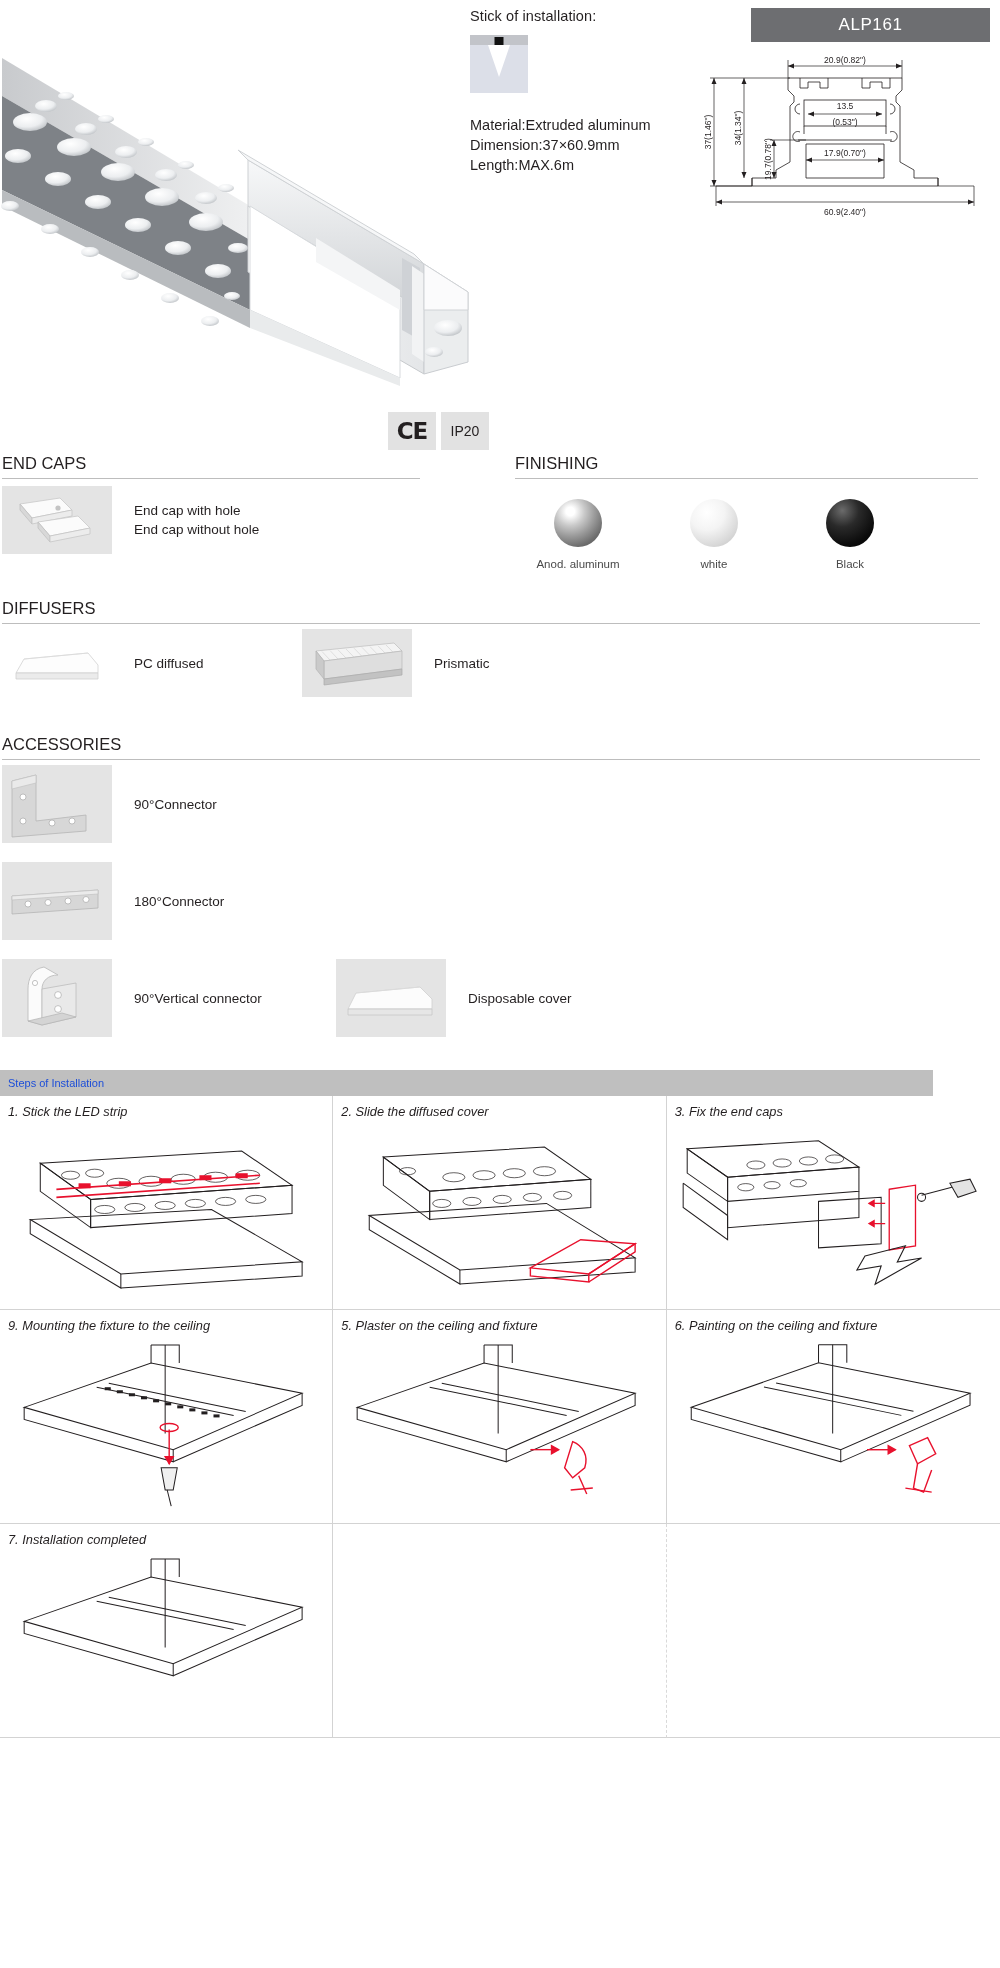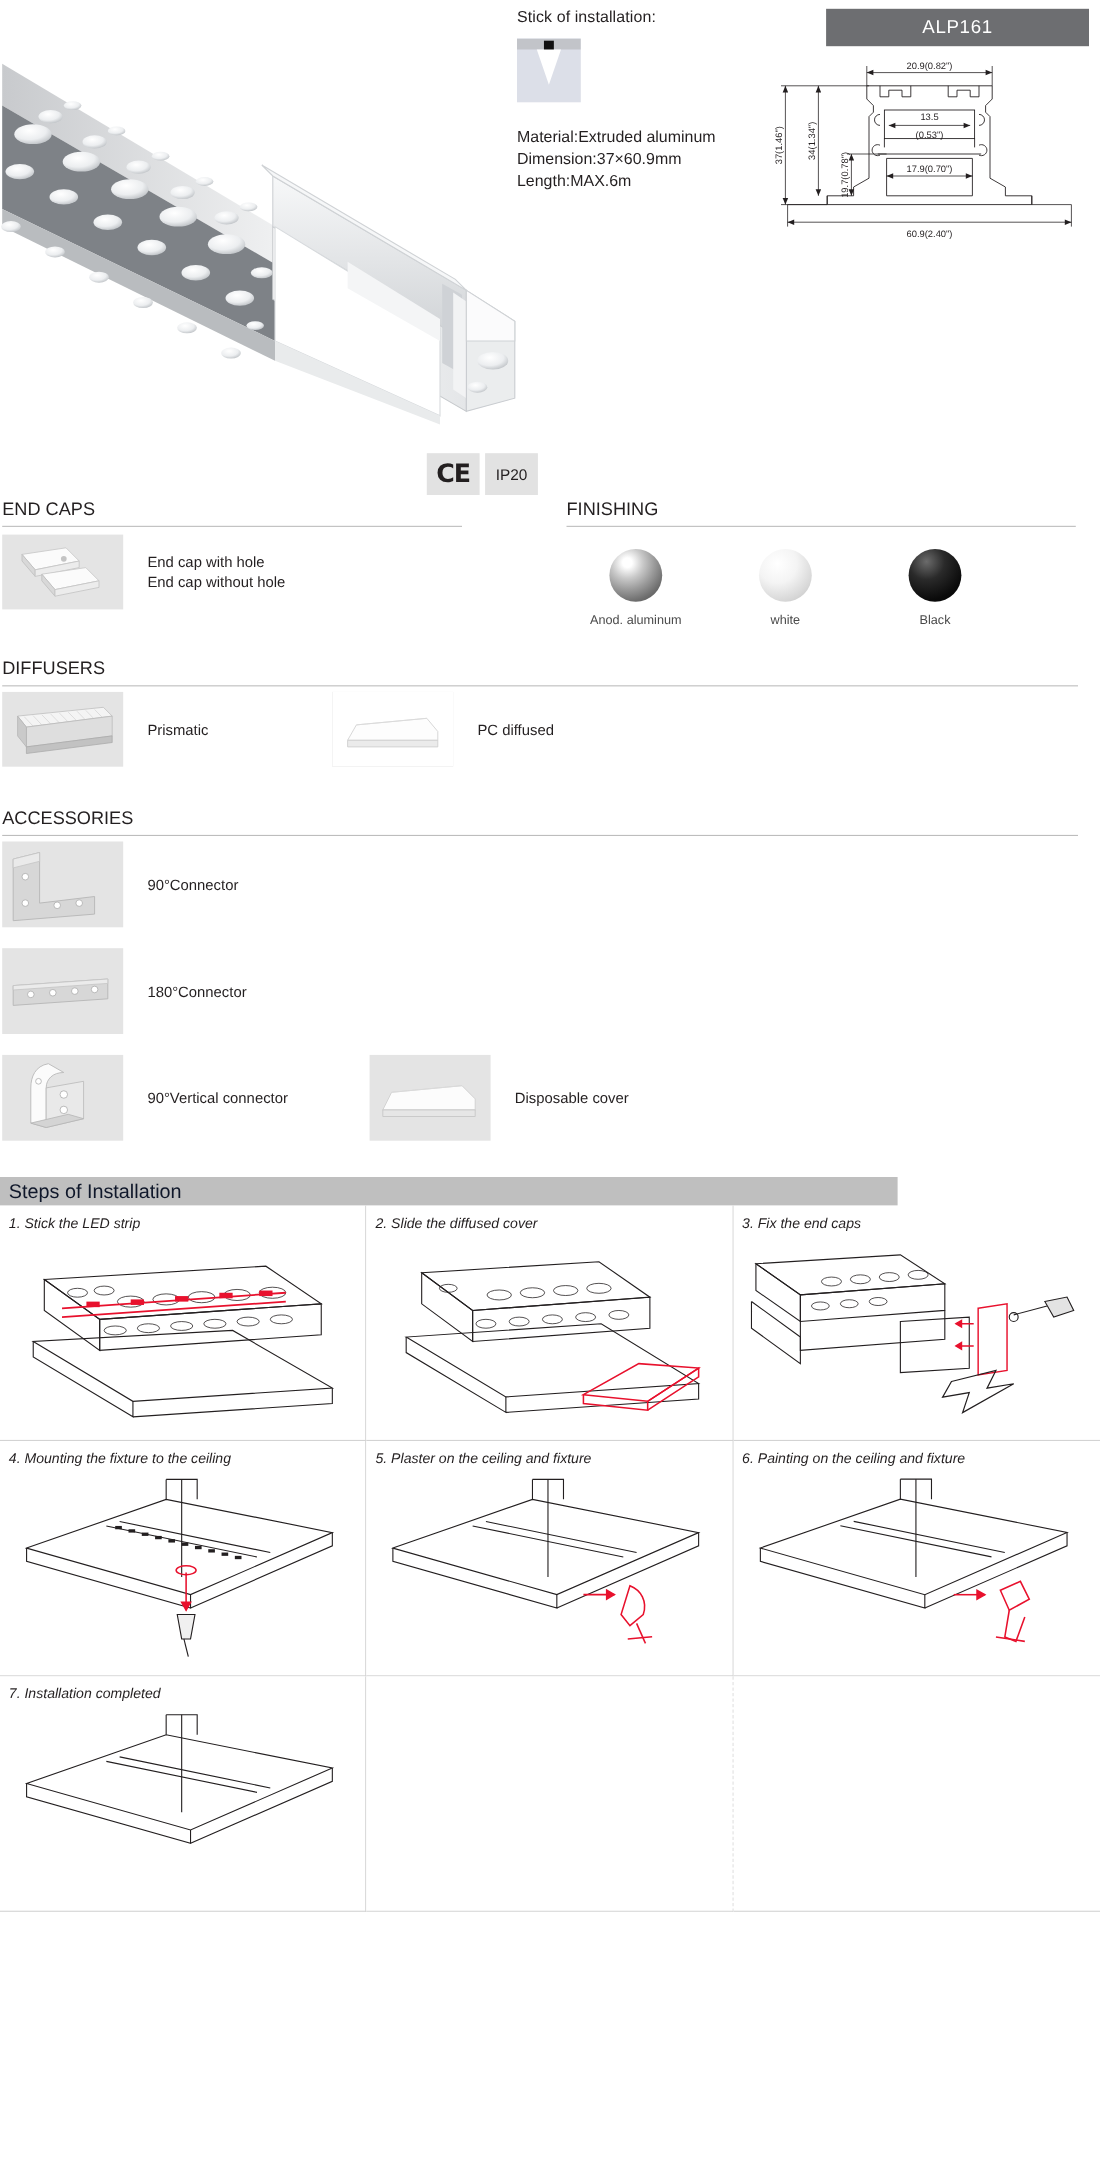--- a/index.html
+++ b/index.html
@@ -90,23 +90,23 @@
   
   .row-acc { position: relative; width: 1000px; }
   .acc-head { position:absolute; left:2px; top:0; width:978px; }
   .acc-rows { position:absolute; left:2px; top:30px; width: 978px; }
   .acc-row { display:flex; align-items:center; height: 78px; margin-bottom: 19px; }
   .acc-label { margin-left: 22px; font-size: 13.5px; width: 180px; }
   .thumb-tall { width: 110px; height: 78px; background: #e4e4e4; position:relative; overflow:hidden; }
 
   
   .steps-head {
-    width: 816px; height: 26px; background: #bfbfbf;
+    width: 933px; height: 26px; background: #bfbfbf;
     display:flex; align-items:center; padding-left: 8px;
-    font-size: 18px; color:#0f172a;
+    font-size: 11px; color:#1d4ed8;
   }
   .steps-grid { width: 1000px; display:grid; grid-template-columns: repeat(3, 1fr); }
   .step-cell {
     height: 214px; border-right: 1px solid #d3d3d3; border-bottom: 1px solid #d3d3d3;
     position: relative; padding: 8px 6px 0 8px; background:#fff;font-style:italic;
   }
   .step-cell:nth-child(3n) { border-right: none; }
   .step-cap { font-size: 12.8px; color:#231f20; }
   .step-art { position:absolute; left:0; right:0; top:26px; bottom:4px; }
   .step-cell.empty { border-right: 1px dashed #d9d9d9; }
@@ -335,20 +335,31 @@
         <div class="fin-label">Black</div>
       </div>
     </div>
   </div>
 </div>
 
 <div class="row-diff">
   <div class="dh sec-head">DIFFUSERS</div>
   <div class="diff-body">
     <div class="diff-cell">
+      <div class="thumb">
+        <svg viewBox="0 0 110 68" width="110" height="68">
+          <rect x="0" y="0" width="110" height="68" fill="#ffffff"></rect>
+          <path d="M14,44 L22,30 L86,24 L96,36 L96,44 Z" fill="#fdfdfd" stroke="#d2d2d2" stroke-width="0.8"></path>
+          <path d="M14,44 L96,44 L96,50 L14,50 Z" fill="#ebebeb" stroke="#cfcfcf" stroke-width="0.8"></path>
+          <path d="M22,30 L86,24" stroke="#dcdcdc" stroke-width="0.7" fill="none"></path>
+        </svg>
+      </div>
+      <div class="diff-label">PC diffused</div>
+    </div>
+    <div class="diff-cell">
       <div class="thumb" style="background:#e4e4e4;">
         <svg viewBox="0 0 110 68" width="110" height="68">
           <polygon points="14,22 92,14 100,22 22,32" fill="#f4f4f4" stroke="#bdbdbd" stroke-width="0.7"></polygon>
           <g stroke="#cfcfcf" stroke-width="0.6">
             <line x1="20" y1="22.5" x2="28" y2="31"></line>
               <line x1="28" y1="21.5" x2="36" y2="30"></line>
             <line x1="36" y1="20.8" x2="44" y2="29"></line>
               <line x1="44" y1="20" x2="52" y2="28.2"></line>
             <line x1="52" y1="19.2" x2="60" y2="27.4"></line>
               <line x1="60" y1="18.4" x2="68" y2="26.6"></line>
@@ -356,31 +367,20 @@
               <line x1="76" y1="16.8" x2="84" y2="25"></line>
             <line x1="84" y1="16" x2="92" y2="24.2"></line>
           </g>
           <polygon points="22,32 100,22 100,40 22,50" fill="#dedede" stroke="#b9b9b9" stroke-width="0.7"></polygon>
           <polygon points="14,22 22,32 22,50 14,40" fill="#cacaca" stroke="#b3b3b3" stroke-width="0.7"></polygon>
           <polygon points="22,50 100,40 100,46 22,56" fill="#c2c2c2" stroke="#ababab" stroke-width="0.7"></polygon>
         </svg>
       </div>
       <div class="diff-label">Prismatic</div>
     </div>
-    <div class="diff-cell">
-      <div class="thumb">
-        <svg viewBox="0 0 110 68" width="110" height="68">
-          <rect x="0" y="0" width="110" height="68" fill="#ffffff"></rect>
-          <path d="M14,44 L22,30 L86,24 L96,36 L96,44 Z" fill="#fdfdfd" stroke="#d2d2d2" stroke-width="0.8"></path>
-          <path d="M14,44 L96,44 L96,50 L14,50 Z" fill="#ebebeb" stroke="#cfcfcf" stroke-width="0.8"></path>
-          <path d="M22,30 L86,24" stroke="#dcdcdc" stroke-width="0.7" fill="none"></path>
-        </svg>
-      </div>
-      <div class="diff-label">PC diffused</div>
-    </div>
   </div>
 </div>
 
 <div class="row-acc" style="height:335px;">
   <div class="acc-head sec-head">ACCESSORIES</div>
   <div class="acc-rows">
 
     <div class="acc-row">
       <div class="thumb-tall">
         <svg viewBox="0 0 110 78" width="110" height="78">
@@ -546,21 +546,21 @@
           <circle cx="252" cy="74" r="4"></circle>
         </g>
         <g fill="none" stroke="#231f20" stroke-width="1.1">
           <polygon points="196,132 236,122 228,138 252,134 206,160 212,142 188,146"></polygon>
         </g>
       </svg>
     </div>
   </div>
 
   <div class="step-cell">
-    <div class="step-cap">4.  Mounting the fixture to the ceiling</div>
+    <div class="step-cap">9.  Mounting the fixture to the ceiling</div>
     <div class="step-art">
       <svg viewBox="0 0 330 180" width="100%" height="100%" preserveAspectRatio="xMidYMid meet">
         <g fill="none" stroke="#231f20" stroke-width="1">
           <polygon points="24,70 150,26 300,56 172,112"></polygon>
           <path d="M24,70 L24,82 L172,124 L172,112"></path>
           <path d="M172,124 L300,68 L300,56"></path>
           <path d="M96,50 L232,78 M108,46 L244,74"></path>
           <path d="M150,26 L150,8 M150,8 L178,8 L178,26"></path>
           <path d="M164,8 L164,96"></path>
         </g>

